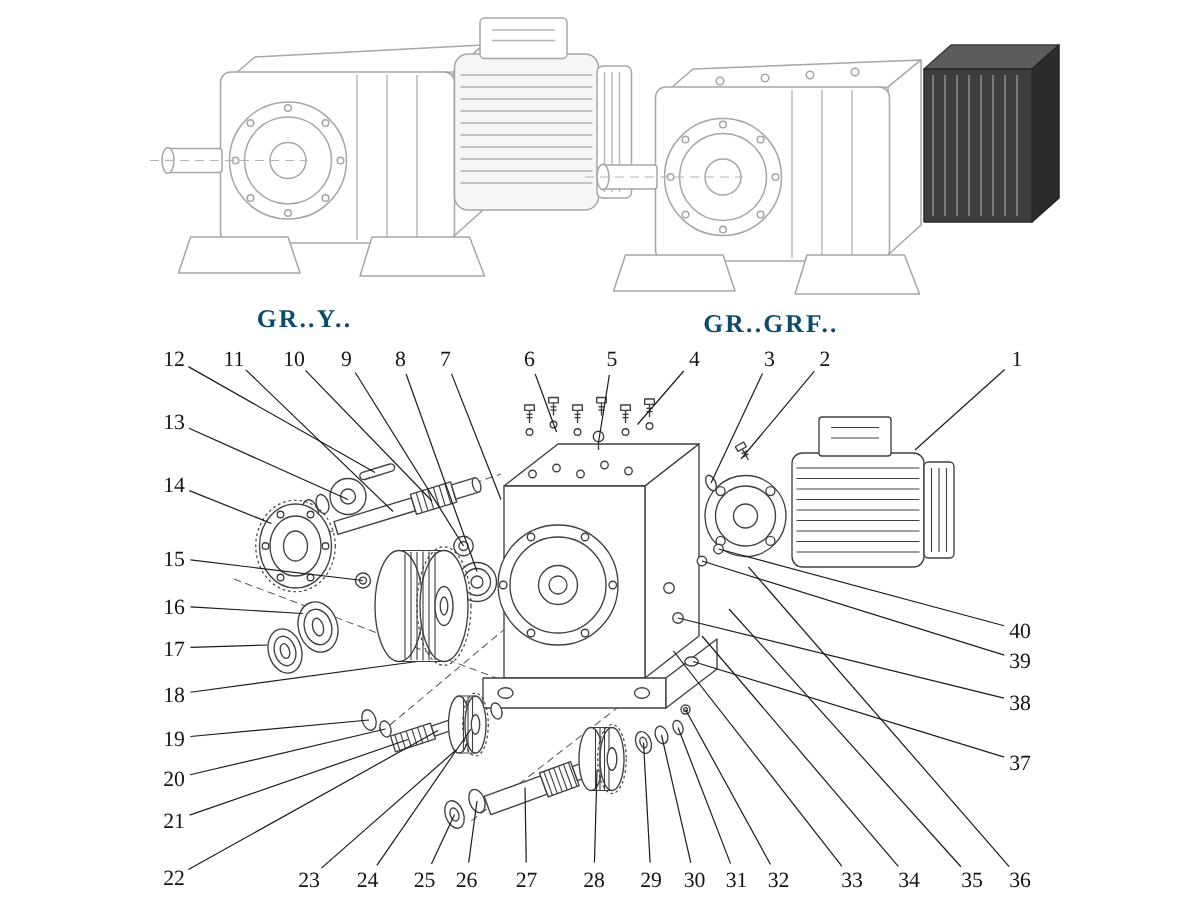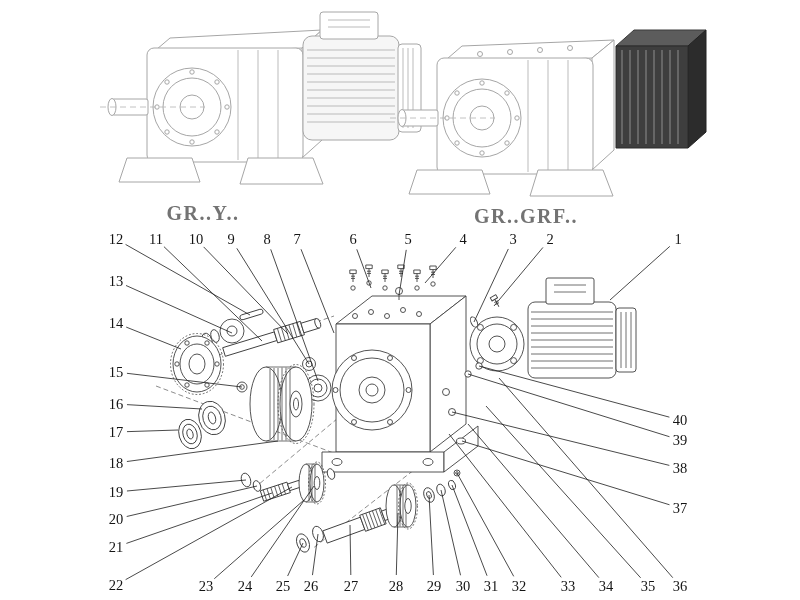--- a/index.html
+++ b/index.html
@@ -7,23 +7,23 @@
   .stage svg{position:absolute;left:0;top:0;}
   .ghost{stroke:#a6a6a6;stroke-width:1;fill:#ffffff;stroke-linejoin:round;}
   .ghostline{stroke:#b3b3b3;stroke-width:0.9;fill:none;}
   .ghostdash{stroke:#b3b3b3;stroke-width:0.8;fill:none;stroke-dasharray:6 4;}
   .part{stroke:#404040;stroke-width:0.9;fill:#ffffff;stroke-linejoin:round;}
   .pline{stroke:#404040;stroke-width:0.75;fill:none;}
   .dash{stroke:#5a5a5a;stroke-width:0.7;fill:none;stroke-dasharray:5 3;}
   .teeth{stroke:#404040;stroke-width:0.8;fill:none;stroke-dasharray:1.8 1.9;}
   .leader{stroke:#1c1c1c;stroke-width:0.8;}
   text.callout{font-family:"Liberation Serif",serif;font-size:14.5px;fill:#141414;text-anchor:middle;stroke:#ffffff;stroke-width:3.5px;paint-order:stroke;}
-  .model-title{position:absolute;transform:translate(-50%,-50%);font-weight:bold;font-size:20px;letter-spacing:1.5px;color:#737373;white-space:nowrap;}
+  .model-title{position:absolute;transform:translate(-50%,-50%);font-weight:bold;font-size:17px;letter-spacing:1.5px;color:#0c4a6e;white-space:nowrap;}
   .title-left{left:203px;top:213px;}
-  .title-right{left:526px;top:216px;}
+  .title-right{left:514px;top:216px;}
 </style>
 </head>
 <body>
 
 <div class="stage">
   <svg width="800" height="600" viewBox="0 0 800 600">
     <defs>
       <g id="bolt-down">
         <rect x="-3.2" y="-2" width="6.4" height="3.6"></rect>
         <line x1="0" y1="1.6" x2="0" y2="10"></line>

